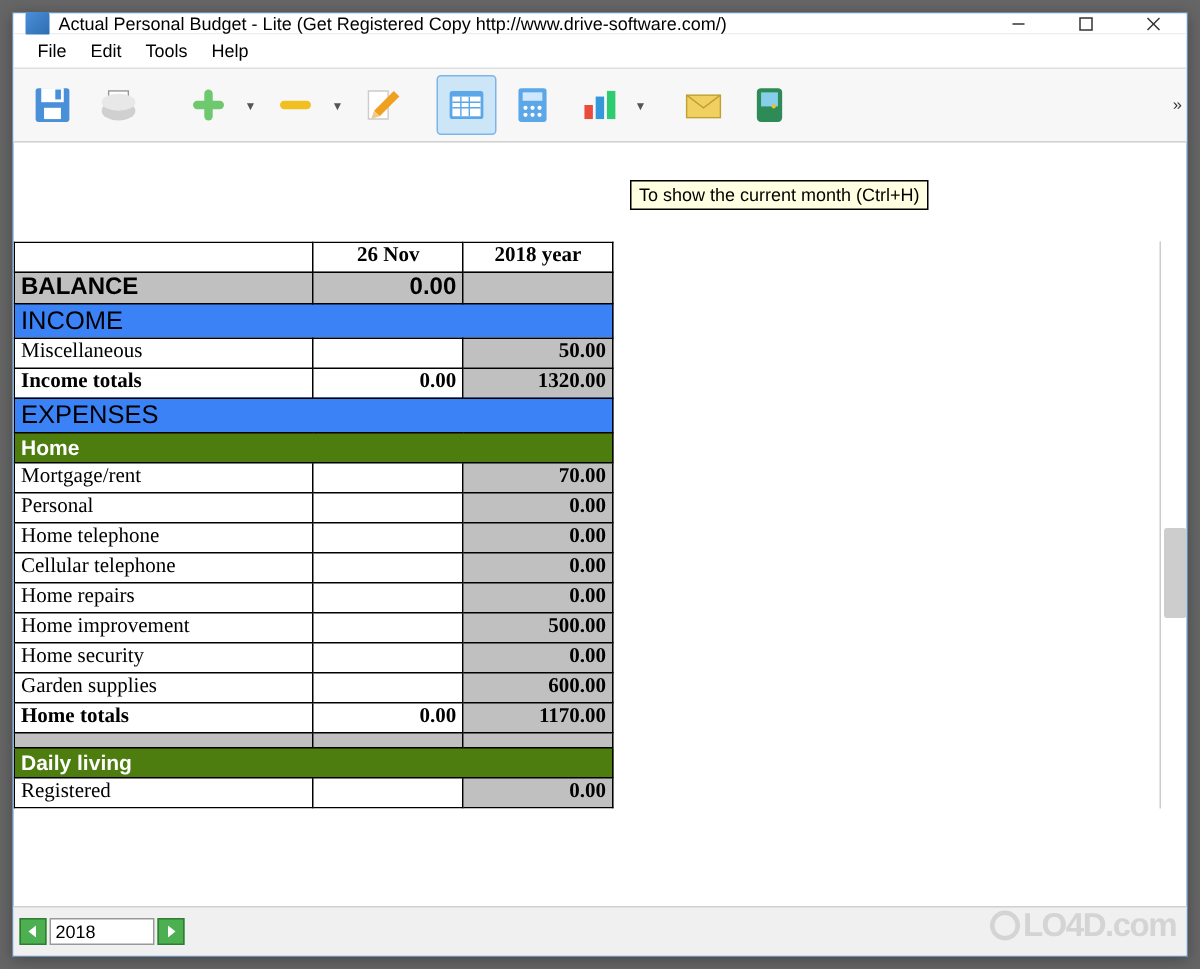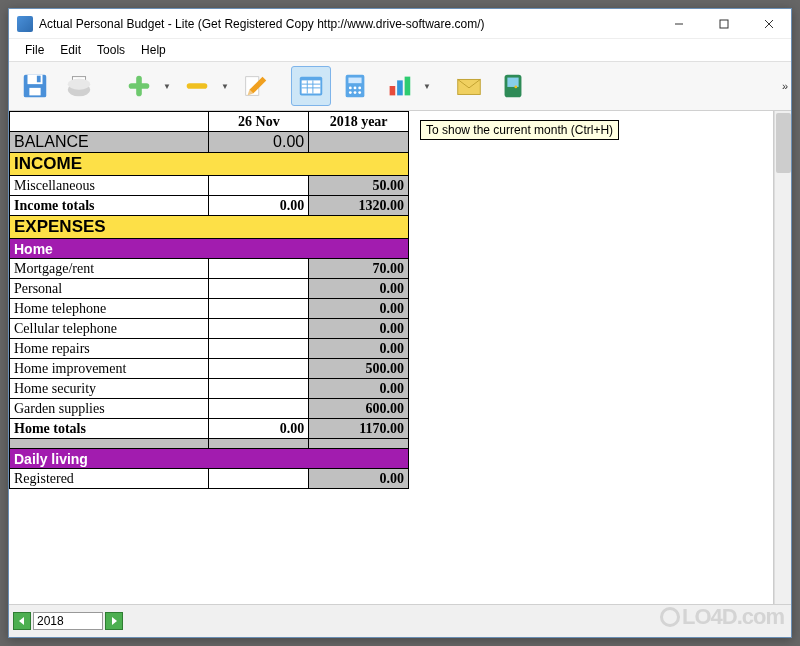--- a/index.html
+++ b/index.html
@@ -16,21 +16,21 @@
   position: absolute;
   left: 8px; top: 8px;
   width: 784px; height: 630px;
   background: #fff;
   border: 1px solid #6a8fb5;
   display: flex;
   flex-direction: column;
   box-shadow: 0 2px 10px rgba(0,0,0,.3);
 }
 .titlebar {
-  height: 30px;
+  height: 14px;
   display: flex;
   align-items: center;
   padding: 0 0 0 8px;
   background: #fff;
   border-bottom: 1px solid #eee;
 }
 .titlebar-icon {
   width: 16px; height: 16px;
   background: linear-gradient(135deg,#4a90d9,#2e6cb0);
   border-radius: 2px;
@@ -82,20 +82,21 @@
   font-size: 12px;
   z-index: 100;
   white-space: nowrap;
   margin-left: 12px;
 }
 .content {
   flex: 1;
   display: flex;
   overflow: hidden;
   position: relative;
+  align-items: center;
 }
 .grid-wrap {
   flex: 1;
   overflow: auto;
   border-right: 1px solid #ccc;
 }
 .grid {
   border-collapse: collapse;
   font-family: "Times New Roman", serif;
   font-size: 14px;
@@ -109,33 +110,33 @@
 }
 .grid th {
   text-align: center;
   font-weight: bold;
   background: #fff;
   font-family: "Times New Roman", serif;
 }
 .col-label { width: 200px; text-align: left; }
 .col-num { width: 100px; text-align: right; }
 .section-hdr {
-  background: #fde047;
-  font-weight: bold;
+  background: #3b82f6;
+  font-weight: normal;
   font-size: 17px;
   font-family: Arial, sans-serif;
 }
 .section-sub {
-  background: #a21caf;
+  background: #4d7c0f;
   color: #fff;
   font-weight: bold;
   font-family: Arial, sans-serif;
   font-size: 14px;
 }
-.balance-row { background: #c0c0c0; font-weight: normal; font-size:16px; font-family: Arial,sans-serif;}
+.balance-row { background: #c0c0c0; font-weight: bold; font-size:16px; font-family: Arial,sans-serif;}
 .total-row { font-weight: bold; }
 .total-row td:first-child { background:#fff; }
 .year-col { background: #c0c0c0; font-weight: bold; }
 .spacer-row td { background:#c0c0c0; height:10px; border-left:1px solid #000; border-right:1px solid #000; border-top:none; border-bottom:none;}
 .vscroll {
   width: 17px; background:#f0f0f0;
   border-left:1px solid #ddd;
   position: relative;
 }
 .vthumb {

